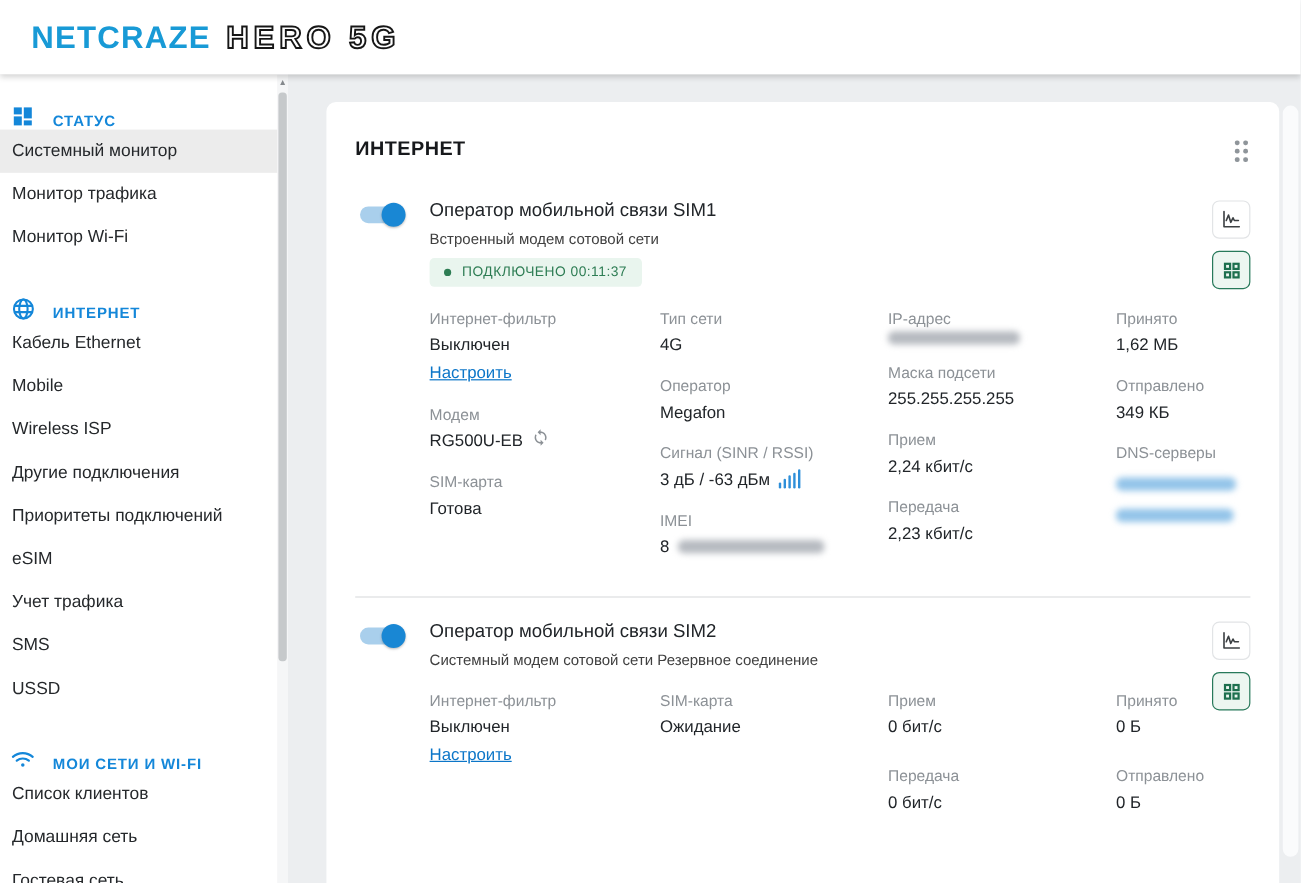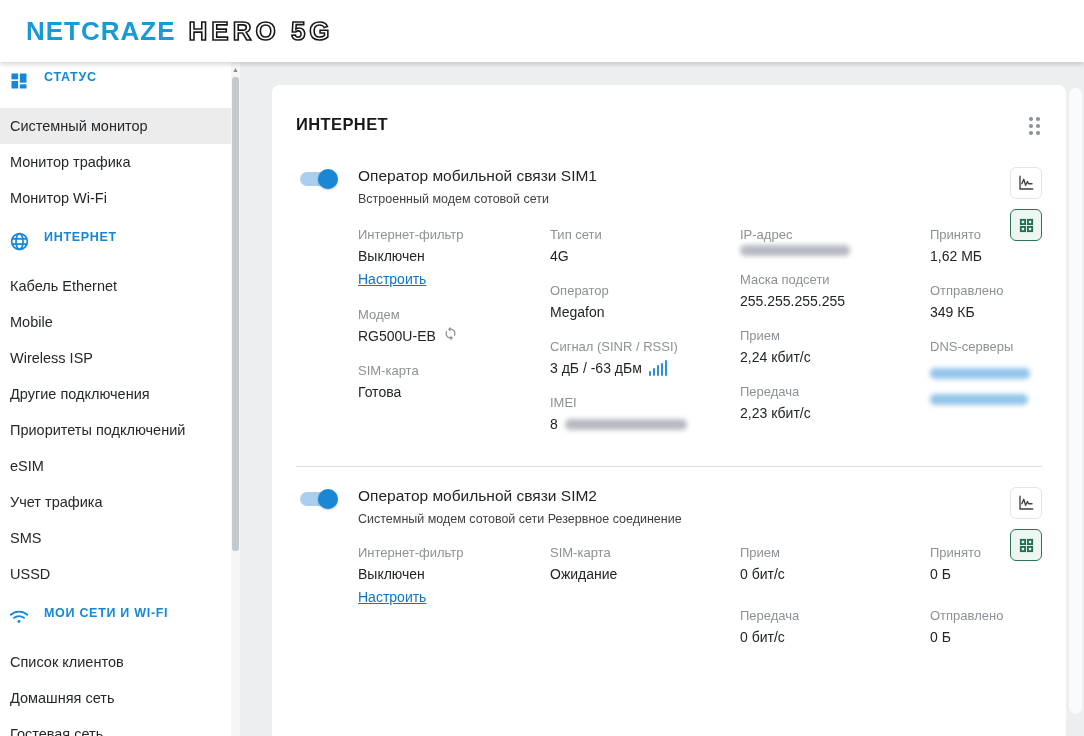--- a/index.html
+++ b/index.html
@@ -22,21 +22,21 @@
   .logo-secondary { font-size:26px; letter-spacing:4px; font-weight:600; color:#161616; }
   @supports (-webkit-text-stroke: 1px #000) {
     .logo-secondary { color:#fff; -webkit-text-stroke:1.6px #161616; }
   }
   
   .sidebar {
     position:absolute; top:62px; left:0; bottom:0; width:240px;
     background:#fff; z-index:20;
   }
   .nav-header {
-    display:flex; align-items:flex-start; height:38px; margin-top:8px;
+    display:flex; align-items:flex-end; height:38px; margin-top:8px;
     padding:0 8px; color:#1487d9; font-weight:700; font-size:12.5px; letter-spacing:.7px;
   }
   .nav-header .nav-ico { width:22px; height:22px; margin-right:14px; display:flex; align-items:center; justify-content:center; }
   .nav-item {
     height:36px; display:flex; align-items:center; padding:0 10px;
     font-size:14.5px; color:#25282b; cursor:pointer;
   }
   .nav-item.selected { background:#ececec; }
   .nav-gap { height:6px; }
   
@@ -217,20 +217,24 @@
 
   <div class="conn">
     <div class="conn-toggle-col">
       <div class="toggle">
           <div class="knob"></div>
         </div>
     </div>
     <div class="conn-main">
       <div class="conn-title">Оператор мобильной связи SIM1</div>
       <div class="conn-sub">Встроенный модем сотовой сети</div>
+      <div class="badge green">
+        <span class="dot"></span>
+        <span>ПОДКЛЮЧЕНО 00:11:37</span>
+      </div>
 
       <div class="fields">
 
         <div>
           <div class="field">
             <div class="lbl">Интернет-фильтр</div>
             <div class="val val-red">Выключен</div>
             <a class="link">Настроить</a>
           </div>
           <div class="field">

